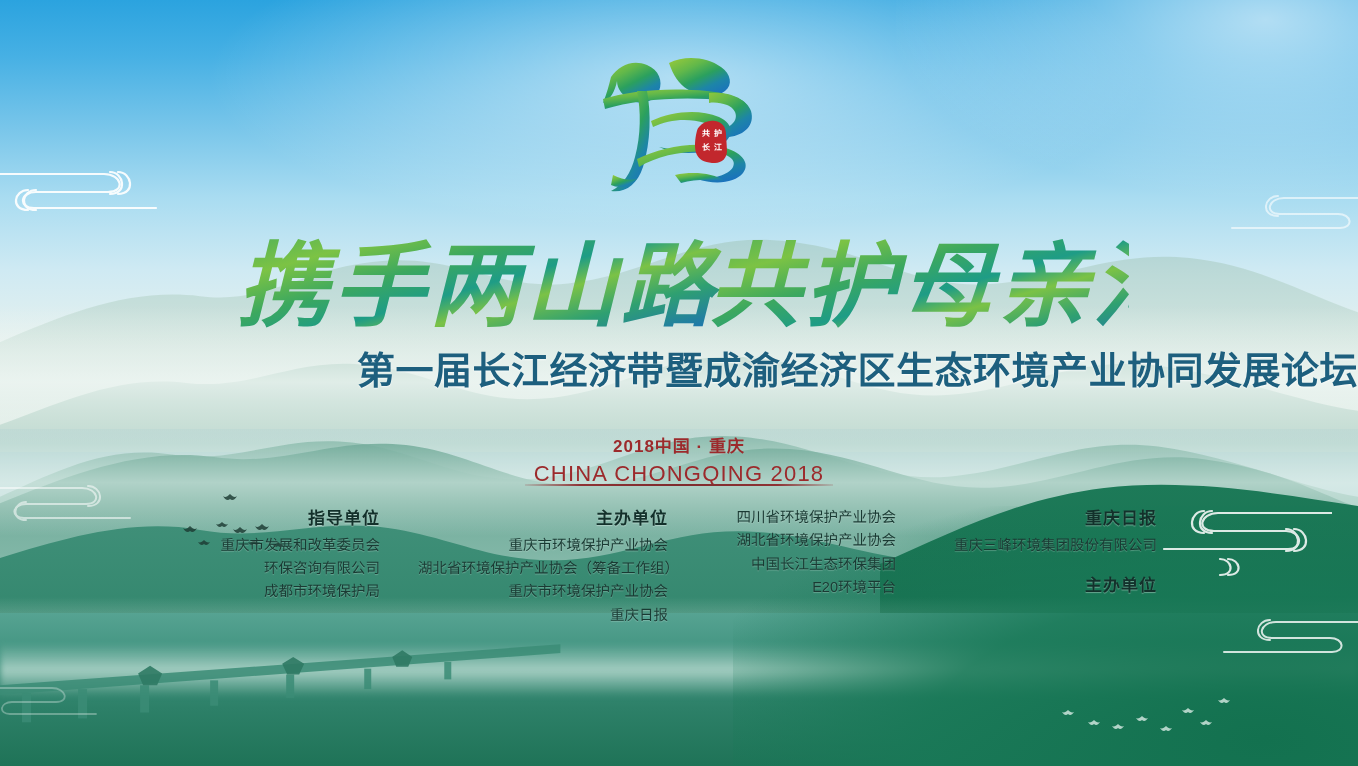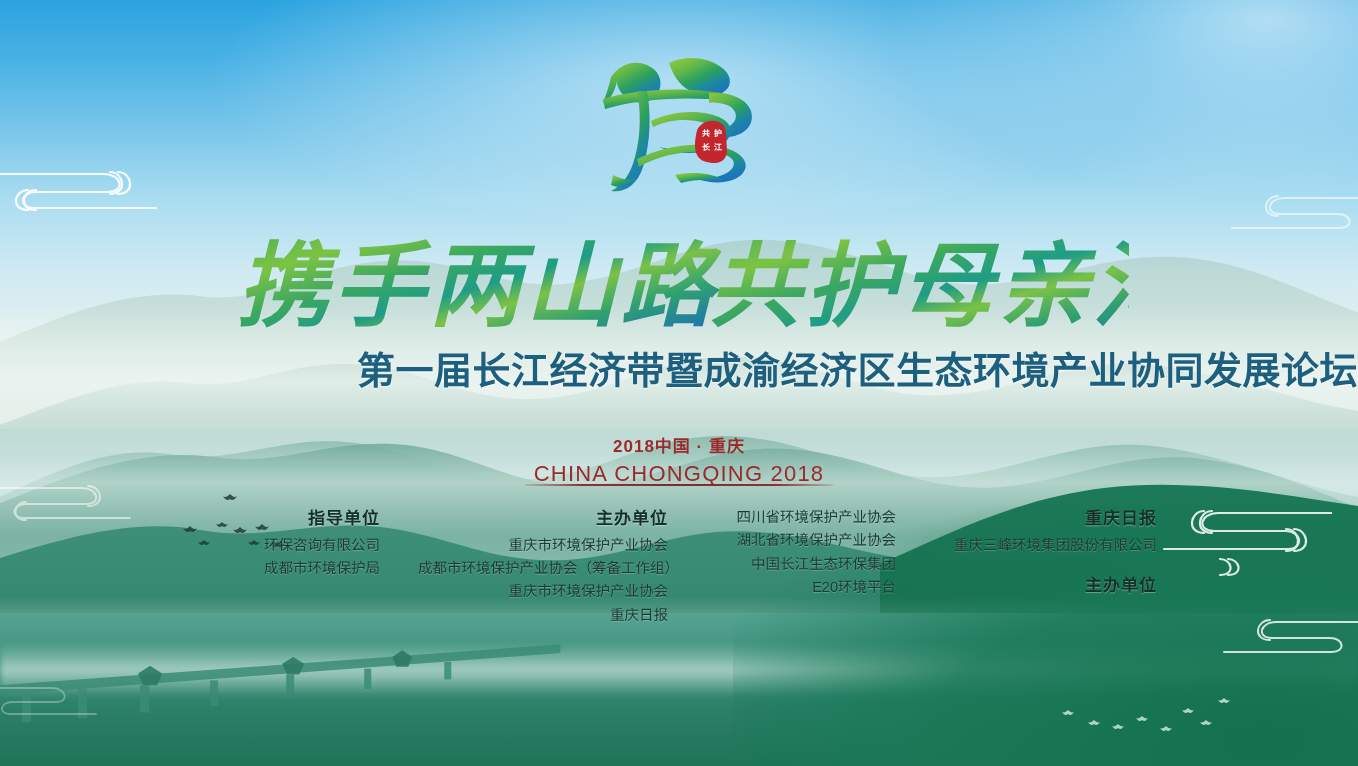--- a/index.html
+++ b/index.html
@@ -432,28 +432,29 @@
   <div class="dateblock">
     <div class="date-cn">2018中国 · 重庆</div>
     <div class="date-en">CHINA CHONGQING 2018</div>
   </div>
   <div class="date-rule"></div>
 
   <div class="orgs">
 
     <div class="org-col c1">
       <div class="org-head">指导单位</div>
+      <div class="org-line">重庆市发展和改革委员会</div>
       <div class="org-line">环保咨询有限公司</div>
       <div class="org-line">成都市环境保护局</div>
     </div>
 
     <div class="org-col c2">
       <div class="org-head">主办单位</div>
       <div class="org-line">重庆市环境保护产业协会</div>
-      <div class="org-line">成都市环境保护产业协会（筹备工作组）</div>
+      <div class="org-line">湖北省环境保护产业协会（筹备工作组）</div>
       <div class="org-line">重庆市环境保护产业协会</div>
       <div class="org-line">重庆日报</div>
     </div>
 
     <div class="org-col c3">
       <div class="org-line">四川省环境保护产业协会</div>
       <div class="org-line">湖北省环境保护产业协会</div>
       <div class="org-line">中国长江生态环保集团</div>
       <div class="org-line">E20环境平台</div>
     </div>

